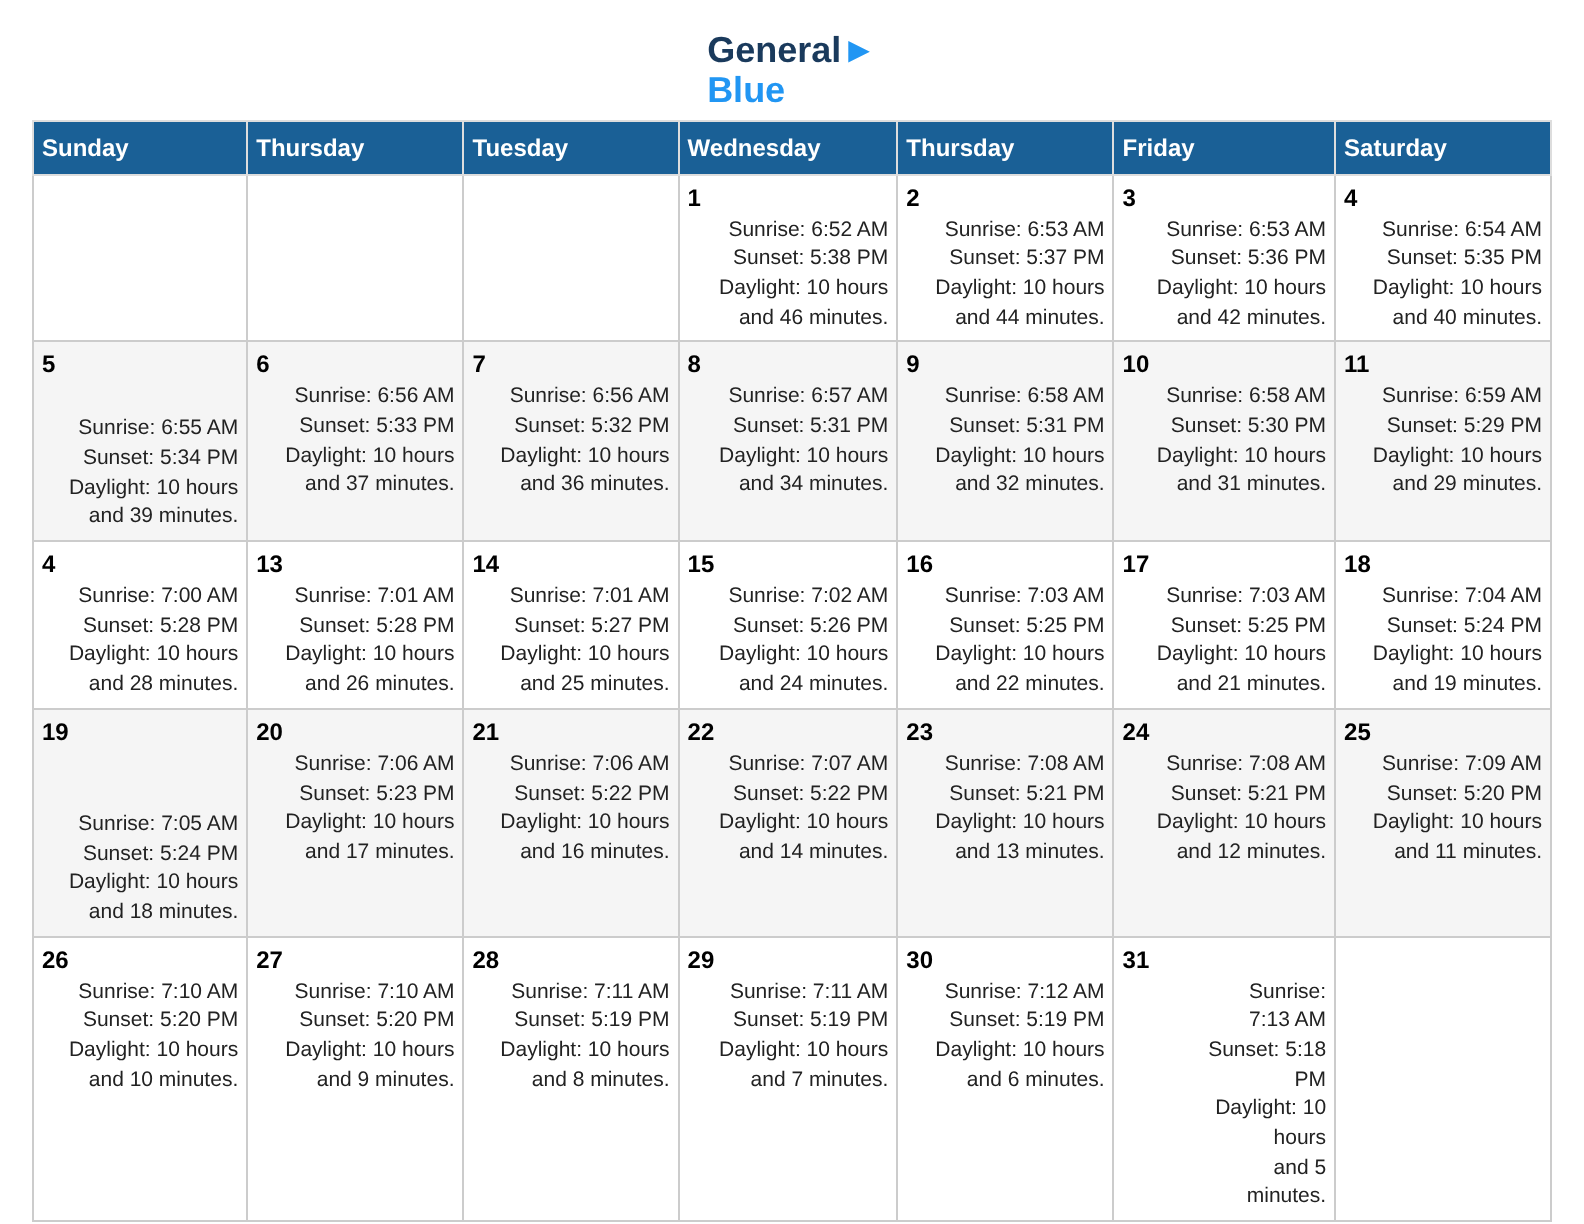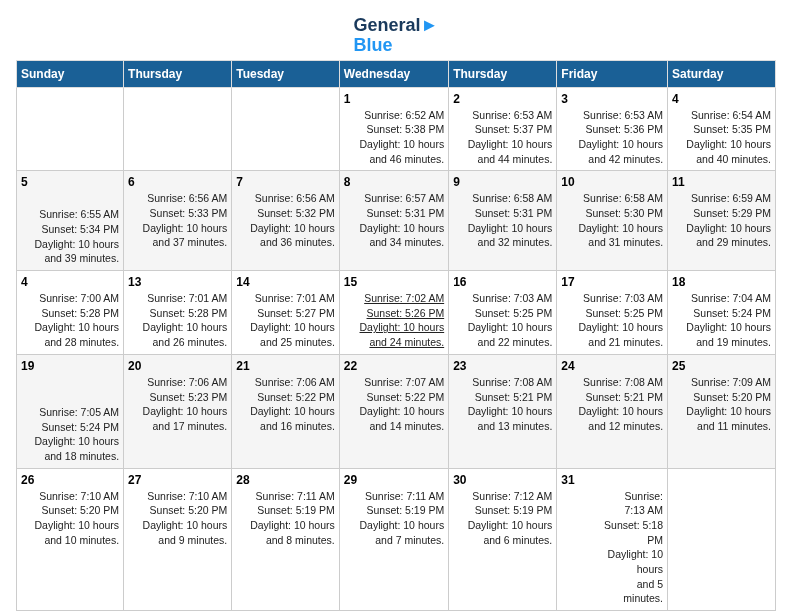--- a/index.html
+++ b/index.html
@@ -206,21 +206,21 @@
         </td>
         <td>
           <div class="day-num">14</div>
           <div class="day-info" style="white-space: pre-line;">Sunrise: 7:01 AM
 Sunset: 5:27 PM
 Daylight: 10 hours
 and 25 minutes.</div>
         </td>
         <td>
           <div class="day-num">15</div>
-          <div class="day-info" style="white-space: pre-line; text-decoration: underline;">Sunrise: 7:02 AM
+          <div class="day-info" style="white-space: pre-line;">Sunrise: 7:02 AM
 Sunset: 5:26 PM
 Daylight: 10 hours
 and 24 minutes.</div>
         </td>
         <td>
           <div class="day-num">16</div>
           <div class="day-info" style="white-space: pre-line;">Sunrise: 7:03 AM
 Sunset: 5:25 PM
 Daylight: 10 hours
 and 22 minutes.</div>

